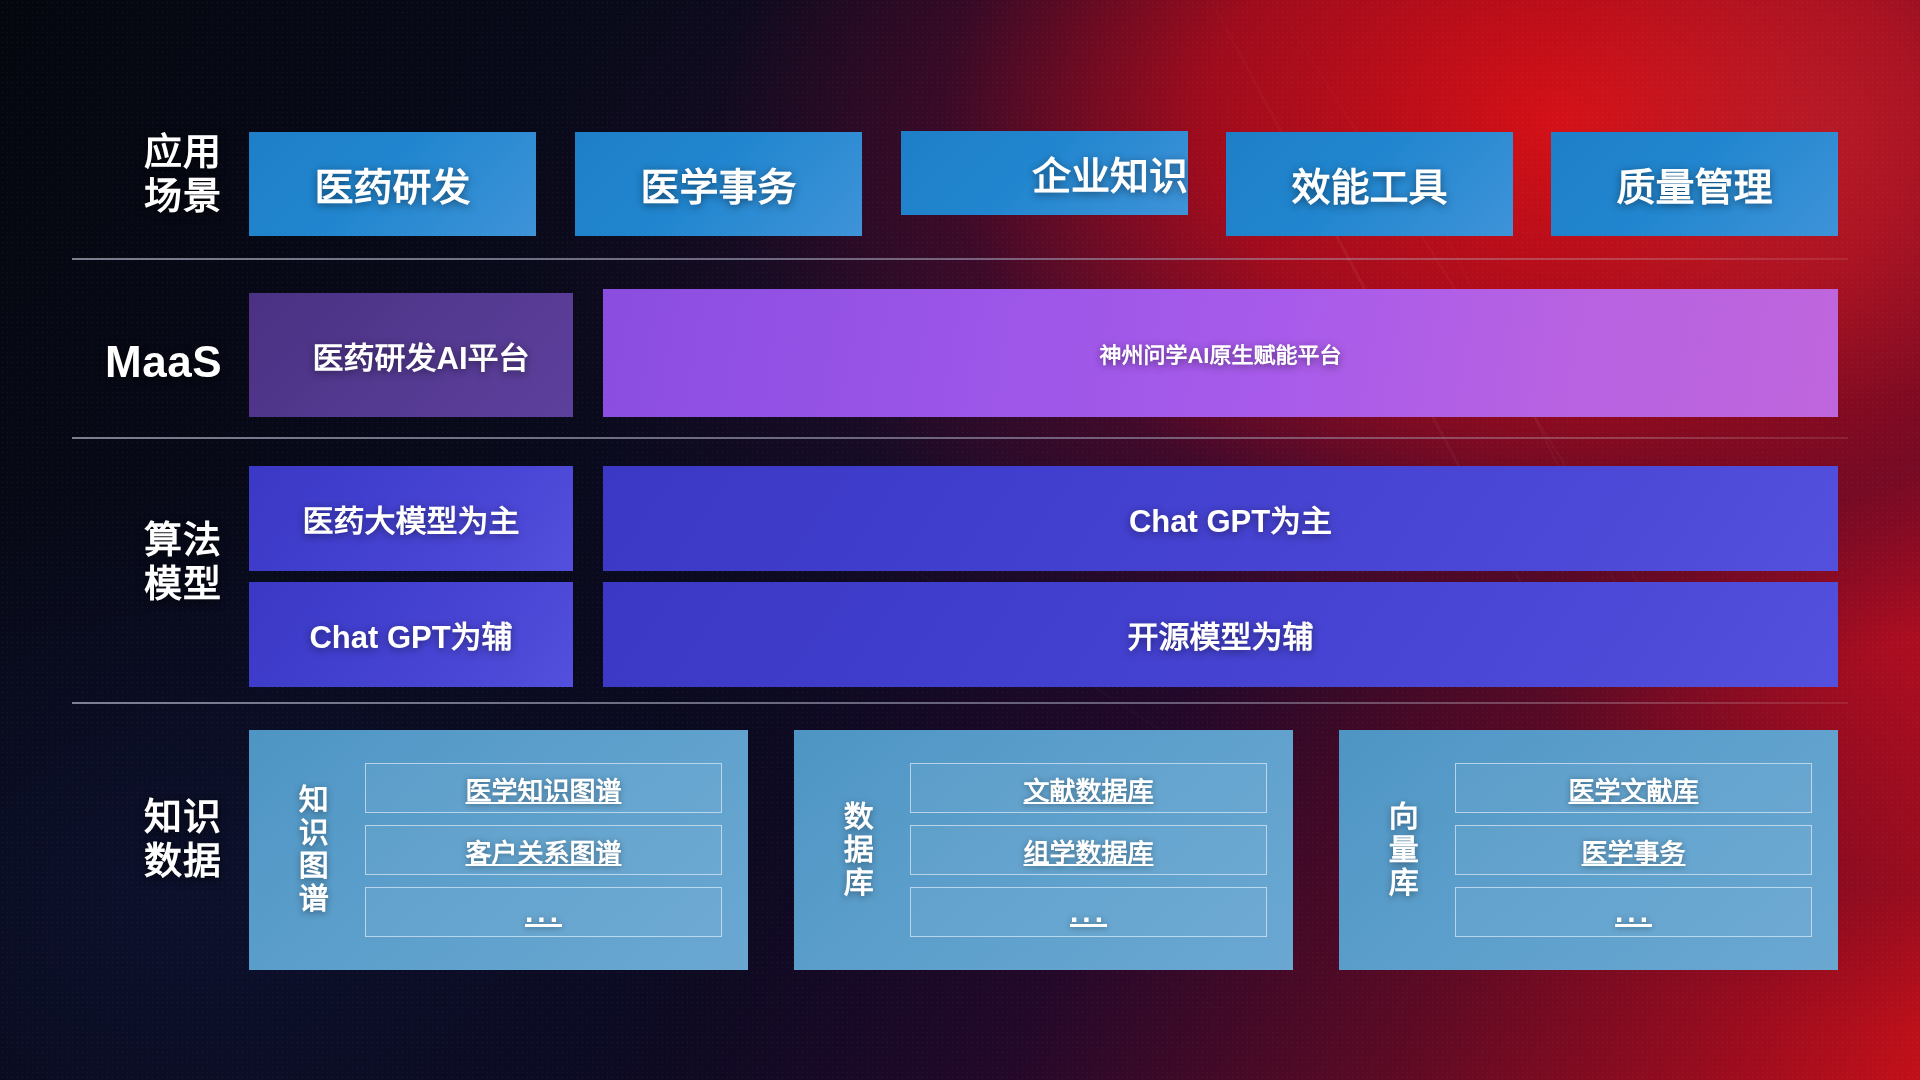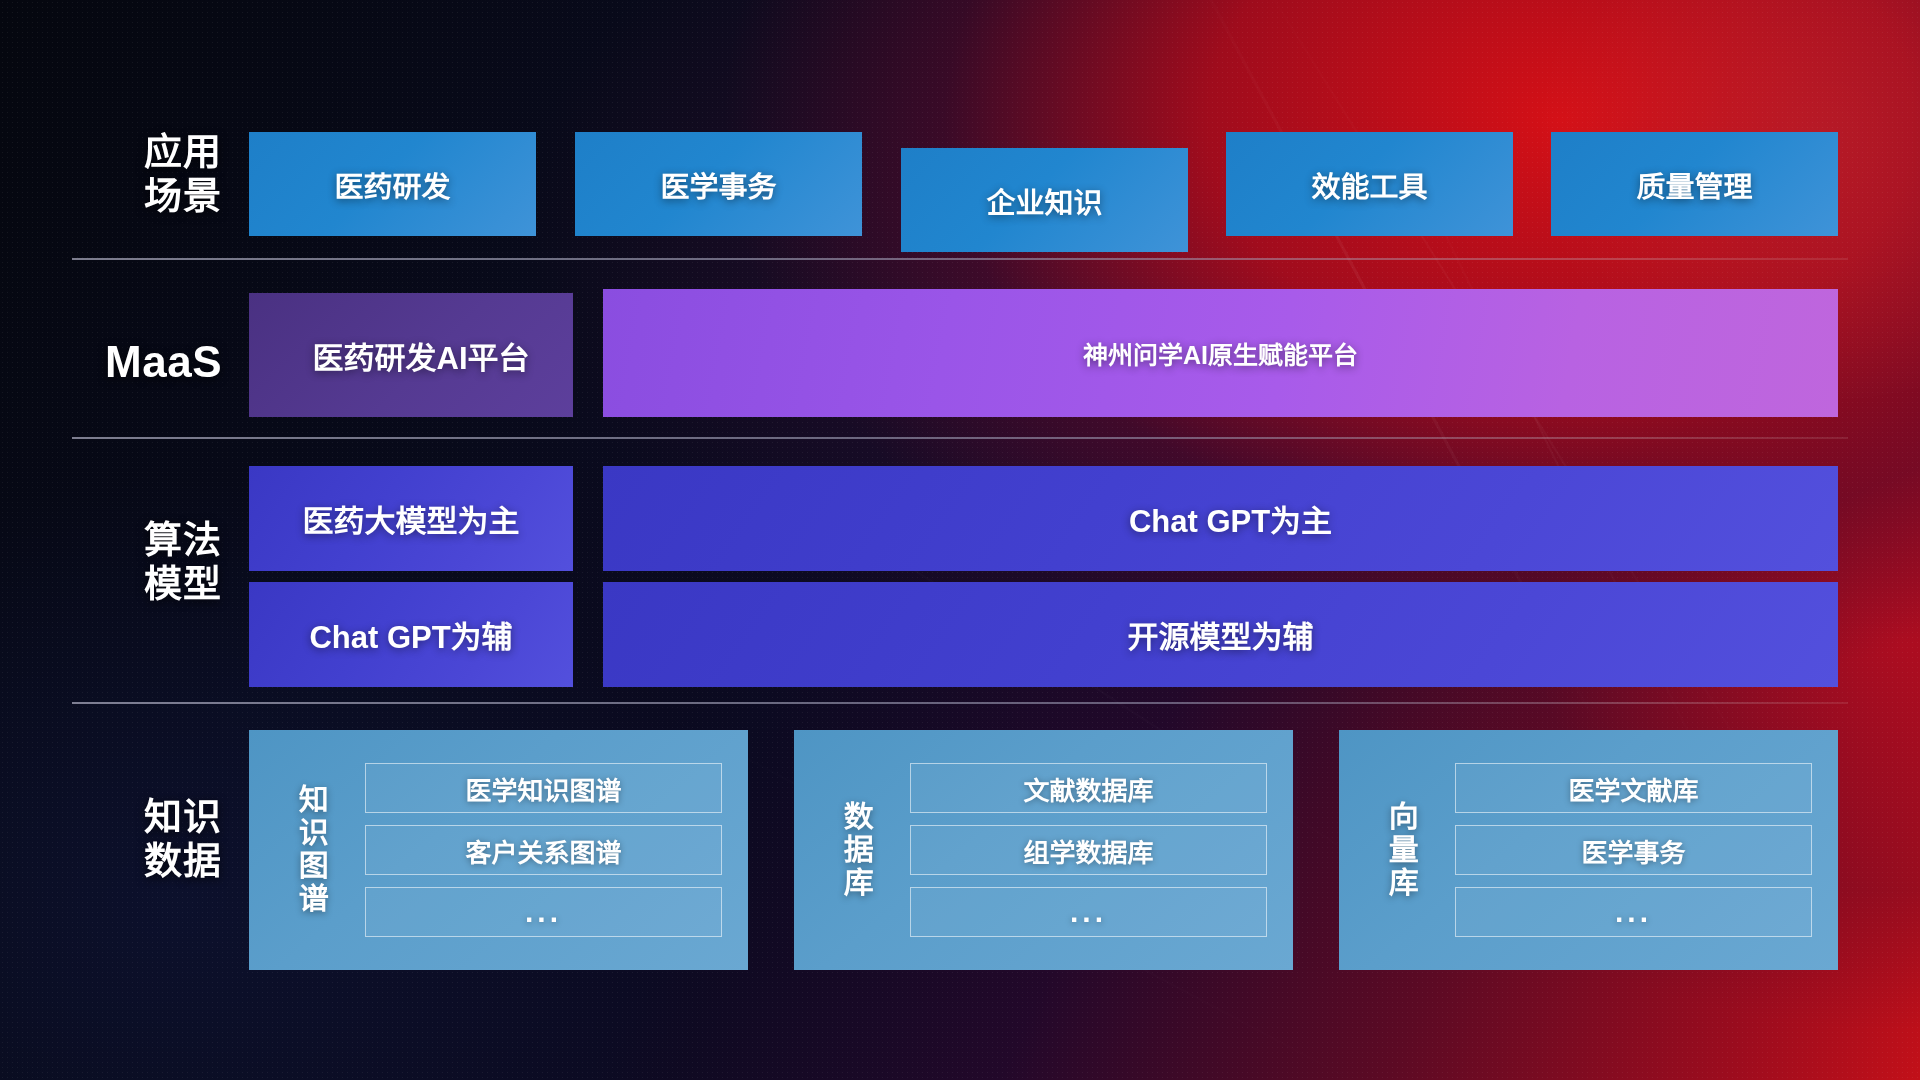--- a/index.html
+++ b/index.html
@@ -55,23 +55,23 @@
     text-shadow:0 2px 8px rgba(0,0,0,0.45);
     overflow:hidden;
   }
   .blk .dots {
     position:absolute; inset:0; opacity:.45; pointer-events:none;
     background-image:radial-gradient(rgba(255,255,255,0.22) 0.6px, transparent 0.7px);
     background-size:6px 6px;
   }
   .blk span.t { position:relative; z-index:2; }
 
-  .app-blk { background:linear-gradient(135deg,#1e7fc8 0%, #2186cf 45%, #3f93d8 100%); font-size:29px; }
+  .app-blk { background:linear-gradient(135deg,#1e7fc8 0%, #2186cf 45%, #3f93d8 100%); font-size:39px; }
   .maas-left { background:linear-gradient(135deg,#4a3182 0%, #553a92 55%, #5d3f9c 100%); font-size:31px;padding-left:20px; }
-  .maas-right { background:linear-gradient(100deg,#8a4de0 0%, #9a55e8 28%, #a85bea 55%, #b862e2 78%, #bf66dd 100%); font-size:25px; }
+  .maas-right { background:linear-gradient(100deg,#8a4de0 0%, #9a55e8 28%, #a85bea 55%, #b862e2 78%, #bf66dd 100%); font-size:22px; }
   .algo-blk { background:linear-gradient(125deg,#3a38c4 0%, #4240cf 40%, #4b47d6 72%, #5350dd 100%); font-size:31px; }
 
   
   .kcard {
     position:absolute;
     background:linear-gradient(140deg,#4e95c4 0%, #5b9ecb 40%, #6aa8d2 100%);
     display:flex; align-items:center; overflow:hidden;
   }
   .kcard .dots {
     position:absolute; inset:0; opacity:.40; pointer-events:none;
@@ -92,20 +92,21 @@
     position:relative; z-index:2;
     flex:1; display:flex; flex-direction:column; gap:12px;
     padding:18px 26px 18px 16px;
   }
   .kitem {
     height:50px; border:1px solid rgba(255,255,255,0.55);
     display:flex; align-items:center; justify-content:center;
     color:#ffffff; font-size:26px; font-weight:700;
     text-shadow:0 1px 6px rgba(0,0,0,0.35);
     background:rgba(255,255,255,0.045);
+    text-decoration:underline;
   }
   .kitem.ellipsis { font-size:30px; letter-spacing:4px; }
 </style>
 </head>
 <body>
 
 <div id="stage">
 
   <div class="halftone"></div>
   <div class="streak" style="left:1180px; top:-60px; width:900px; height:3px; transform:rotate(62deg); opacity:.55;"></div>
@@ -121,21 +122,21 @@
   </div>
 
   <div class="blk app-blk" style="left:249px; top:132px; width:287px; height:104px;">
     <div class="dots"></div>
     <span class="t">医药研发</span>
   </div>
   <div class="blk app-blk" style="left:575px; top:132px; width:287px; height:104px;">
     <div class="dots"></div>
     <span class="t">医学事务</span>
   </div>
-  <div class="blk app-blk" style="left:901px; top:148px; width:287px; height:104px;">
+  <div class="blk app-blk" style="left:901px; top:131px; width:287px; height:84px;justify-content:flex-end;">
     <div class="dots"></div>
     <span class="t">企业知识</span>
   </div>
   <div class="blk app-blk" style="left:1226px; top:132px; width:287px; height:104px;">
     <div class="dots"></div>
     <span class="t">效能工具</span>
   </div>
   <div class="blk app-blk" style="left:1551px; top:132px; width:287px; height:104px;">
     <div class="dots"></div>
     <span class="t">质量管理</span>

